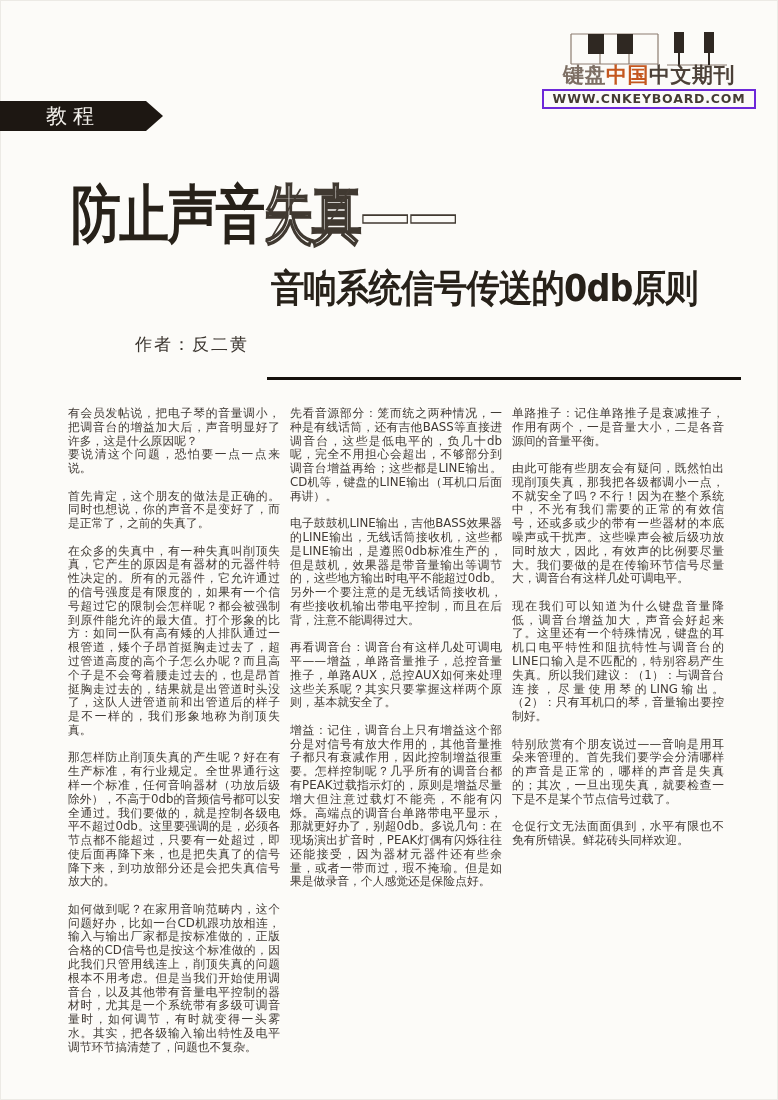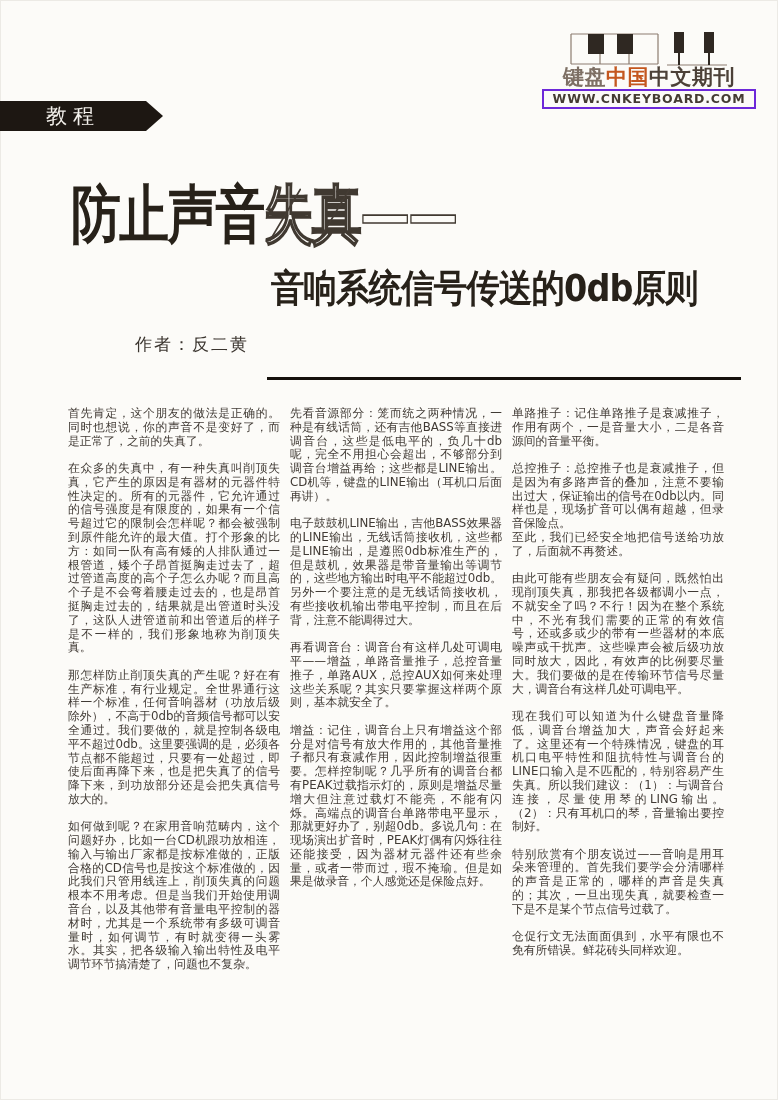--- a/index.html
+++ b/index.html
@@ -6,21 +6,21 @@
   .page {
     position:relative; width:778px; height:1100px; margin:0 auto;
     background:#fcfbf8; overflow:hidden;
     font-family:"DejaVu Sans", sans-serif;
     box-shadow: inset 0 0 0 1px #eceae5;
   }
 
   
   .logo { position:absolute; top:31px; right:22px; width:214px; text-align:center; }
   .logo-keys { display:block; margin:0 auto -1px auto; }
-  .logo-text { font-size:21px; font-weight:bold; white-space:nowrap; letter-spacing:0.5px; line-height:22px; }
+  .logo-text { font-size:21px; font-weight:bold; white-space:nowrap; letter-spacing:0.5px; line-height:22px;font-family:Liberation Mono, monospace; }
   .logo-text .lt1 { color:#7d6f64; }
   .logo-text .lt2 { color:#c4571f; }
   .logo-text .lt3 { color:#4c4138; }
   .logo-url {
     margin-top:1px; border:2px solid #6d28d9; color:#453c33;
     font-weight:bold; font-size:12.5px; letter-spacing:0.8px;
     padding:0 2px 1px 2px; line-height:15px; background:#fcfbf8;
   }
 
   
@@ -110,35 +110,35 @@
 
   <h1 class="title-main"><span>防止声音</span><span class="t-outline"><span>失真</span><span class="slash s1"></span><span class="slash s2"></span></span><span class="t-outline">——</span></h1>
 
   <h2 class="title-sub">音响系统信号传送的0db原则</h2>
 
   <div class="author">作者：反二黄</div>
   <div class="title-rule"></div>
 
   <div class="columns">
     <div class="col">
+      <p>有会员发帖说，把电子琴的音量调小，把调音台的增益加大后，声音明显好了许多，这是什么原因呢？
+要说清这个问题，恐怕要一点一点来说。</p>
       <p>首先肯定，这个朋友的做法是正确的。同时也想说，你的声音不是变好了，而是正常了，之前的失真了。</p>
       <p>在众多的失真中，有一种失真叫削顶失真，它产生的原因是有器材的元器件特性决定的。所有的元器件，它允许通过的信号强度是有限度的，如果有一个信号超过它的限制会怎样呢？都会被强制到原件能允许的最大值。打个形象的比方：如同一队有高有矮的人排队通过一根管道，矮个子昂首挺胸走过去了，超过管道高度的高个子怎么办呢？而且高个子是不会弯着腰走过去的，也是昂首挺胸走过去的，结果就是出管道时头没了，这队人进管道前和出管道后的样子是不一样的，我们形象地称为削顶失真。</p>
       <p>那怎样防止削顶失真的产生呢？好在有生产标准，有行业规定。全世界通行这样一个标准，任何音响器材（功放后级除外），不高于0db的音频信号都可以安全通过。我们要做的，就是控制各级电平不超过0db。这里要强调的是，必须各节点都不能超过，只要有一处超过，即使后面再降下来，也是把失真了的信号降下来，到功放部分还是会把失真信号放大的。</p>
       <p>如何做到呢？在家用音响范畴内，这个问题好办，比如一台CD机跟功放相连，输入与输出厂家都是按标准做的，正版合格的CD信号也是按这个标准做的，因此我们只管用线连上，削顶失真的问题根本不用考虑。但是当我们开始使用调音台，以及其他带有音量电平控制的器材时，尤其是一个系统带有多级可调音量时，如何调节，有时就变得一头雾水。其实，把各级输入输出特性及电平调节环节搞清楚了，问题也不复杂。</p>
     </div>
     <div class="col">
       <p>先看音源部分：笼而统之两种情况，一种是有线话筒，还有吉他BASS等直接进调音台，这些是低电平的，负几十db呢，完全不用担心会超出，不够部分到调音台增益再给；这些都是LINE输出。CD机等，键盘的LINE输出（耳机口后面再讲）。</p>
       <p>电子鼓鼓机LINE输出，吉他BASS效果器的LINE输出，无线话筒接收机，这些都是LINE输出，是遵照0db标准生产的，但是鼓机，效果器是带音量输出等调节的，这些地方输出时电平不能超过0db。另外一个要注意的是无线话筒接收机，有些接收机输出带电平控制，而且在后背，注意不能调得过大。</p>
       <p>再看调音台：调音台有这样几处可调电平——增益，单路音量推子，总控音量推子，单路AUX，总控AUX如何来处理这些关系呢？其实只要掌握这样两个原则，基本就安全了。</p>
       <p>增益：记住，调音台上只有增益这个部分是对信号有放大作用的，其他音量推子都只有衰减作用，因此控制增益很重要。怎样控制呢？几乎所有的调音台都有PEAK过载指示灯的，原则是增益尽量增大但注意过载灯不能亮，不能有闪烁。高端点的调音台单路带电平显示，那就更好办了，别超0db。多说几句：在现场演出扩音时，PEAK灯偶有闪烁往往还能接受，因为器材元器件还有些余量，或者一带而过，瑕不掩瑜。但是如果是做录音，个人感觉还是保险点好。</p>
     </div>
     <div class="col">
       <p>单路推子：记住单路推子是衰减推子，作用有两个，一是音量大小，二是各音源间的音量平衡。</p>
-      <p>总控推子：总控推子也是衰减推子，但是因为有多路声音的叠加，注意不要输出过大，保证输出的信号在0db以内。同样也是，现场扩音可以偶有超越，但录音保险点。
-至此，我们已经安全地把信号送给功放了，后面就不再赘述。</p>
       <p>由此可能有些朋友会有疑问，既然怕出现削顶失真，那我把各级都调小一点，不就安全了吗？不行！因为在整个系统中，不光有我们需要的正常的有效信号，还或多或少的带有一些器材的本底噪声或干扰声。这些噪声会被后级功放同时放大，因此，有效声的比例要尽量大。我们要做的是在传输环节信号尽量大，调音台有这样几处可调电平。</p>
       <p>现在我们可以知道为什么键盘音量降低，调音台增益加大，声音会好起来了。这里还有一个特殊情况，键盘的耳机口电平特性和阻抗特性与调音台的LINE口输入是不匹配的，特别容易产生失真。所以我们建议：（1）：与调音台连接，尽量使用琴的LING输出。（2）：只有耳机口的琴，音量输出要控制好。</p>
       <p>特别欣赏有个朋友说过——音响是用耳朵来管理的。首先我们要学会分清哪样的声音是正常的，哪样的声音是失真的；其次，一旦出现失真，就要检查一下是不是某个节点信号过载了。</p>
       <p>仓促行文无法面面俱到，水平有限也不免有所错误。鲜花砖头同样欢迎。</p>
     </div>
   </div>
 
   <div class="page-num">31</div>
 
 </div>

